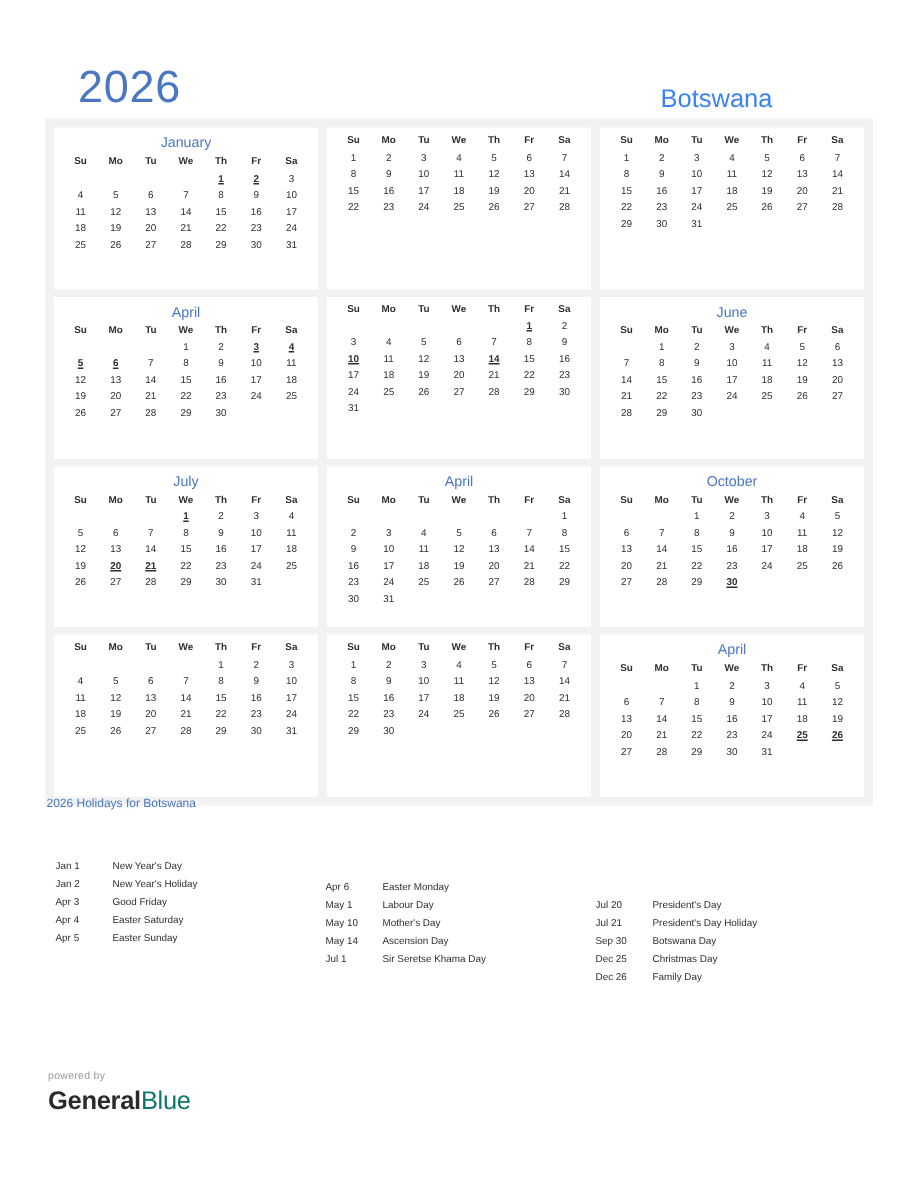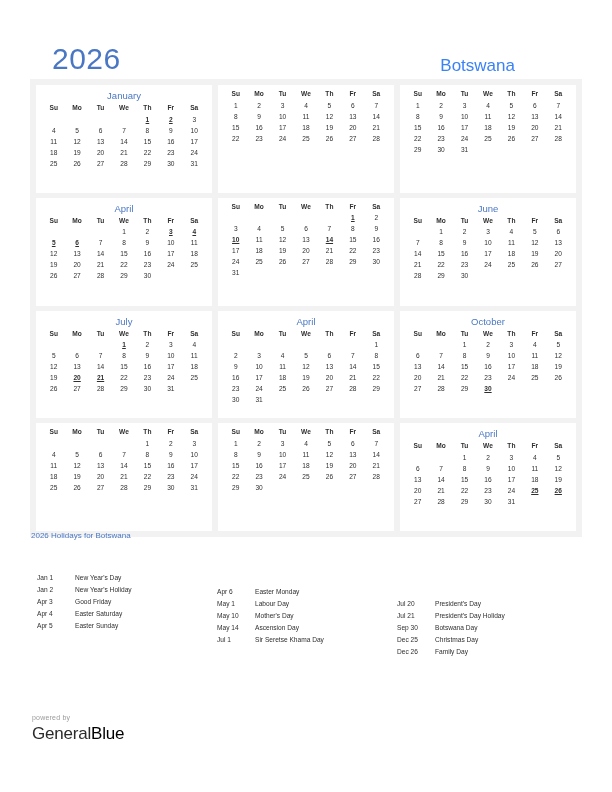--- a/index.html
+++ b/index.html
@@ -115,22 +115,22 @@
   .footer {
     position: absolute; left: 32px; top: 713px;
   }
   .powered {
     font-size: 7px; color: #9a9a9a; line-height: 10px;
     letter-spacing: 0.2px;
   }
   .brand {
     font-size: 17px; line-height: 22px; letter-spacing: -0.2px;
   }
-  .brand .g1 { color: #2b2b2b; }
-  .brand .g2 { color: #000000; }
+  .brand .g1 { color: #2b2b2b; font-weight: bold; }
+  .brand .g2 { color: #0f766e; }
 </style>
 </head>
 <body>
 
 <div class="page">
 
   <div class="header">
     <div class="year-title">2026</div>
     <div class="country-title">Botswana</div>
   </div>

